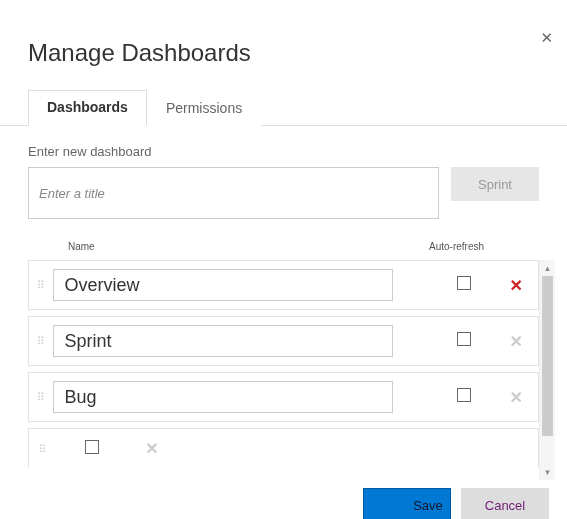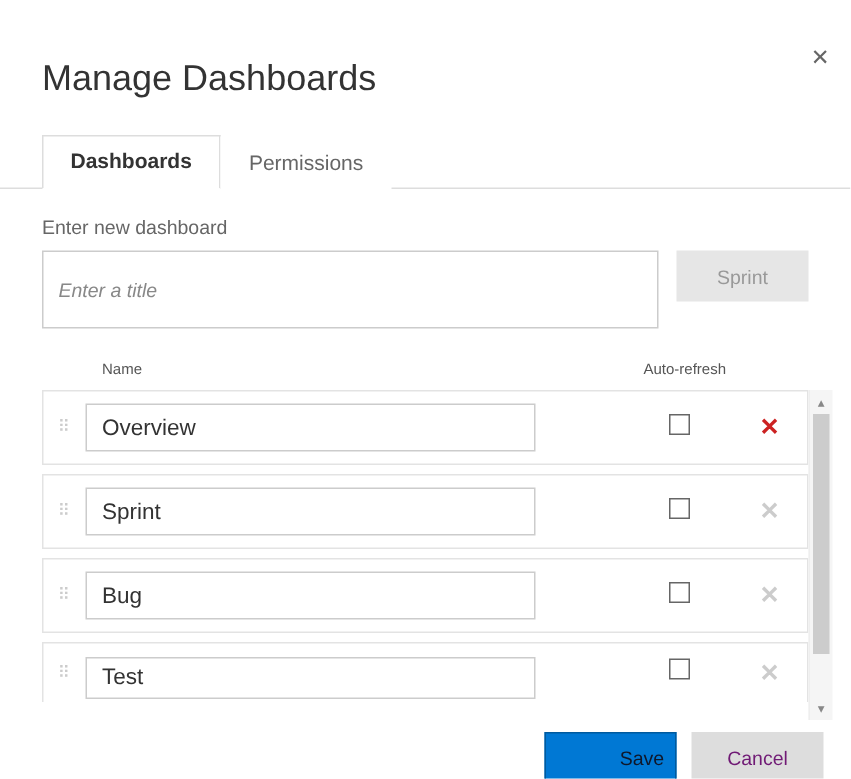--- a/index.html
+++ b/index.html
@@ -127,25 +127,25 @@
     cursor: grab;
     flex-direction: column;
     align-items: center;
   }
   .grip-dots { font-family: Arial; }
   .name-cell {
     flex: 1;
     padding-right: 40px;
   }
   .name-input {
-    width: 300px;
+    width: 340px;
     height: 32px;
     border: 1px solid #ccc;
     padding: 0 10px;
-    font-size: 15px;
+    font-size: 18px;
     color: #333;
     outline: none;
   }
   .refresh-cell {
     width: 70px;
     text-align: center;
   }
   .checkbox {
     width: 14px;
     height: 14px;
@@ -264,21 +264,20 @@
             </div>
           <div class="name-cell"><input class="name-input" value="Bug" style=""></div>
           <div class="refresh-cell"><span class="checkbox"></span></div>
           <div class="delete-cell"><span class="delete-x disabled">✕</span></div>
         </div>
 
         <div class="row last">
           <div class="grip">
               <span class="grip-dots">⠿</span>
             </div>
-          <div class="name-cell"><input class="name-input" value="Test" style=""></div>
           <div class="refresh-cell"><span class="checkbox"></span></div>
           <div class="delete-cell"><span class="delete-x disabled">✕</span></div>
         </div>
 
       </div>
 
       <div class="scrollbar">
         <div class="sb-arrow">▴</div>
         <div class="sb-thumb"></div>
         <div class="sb-arrow" style="position:absolute;bottom:0;left:0;right:0">▾</div>

